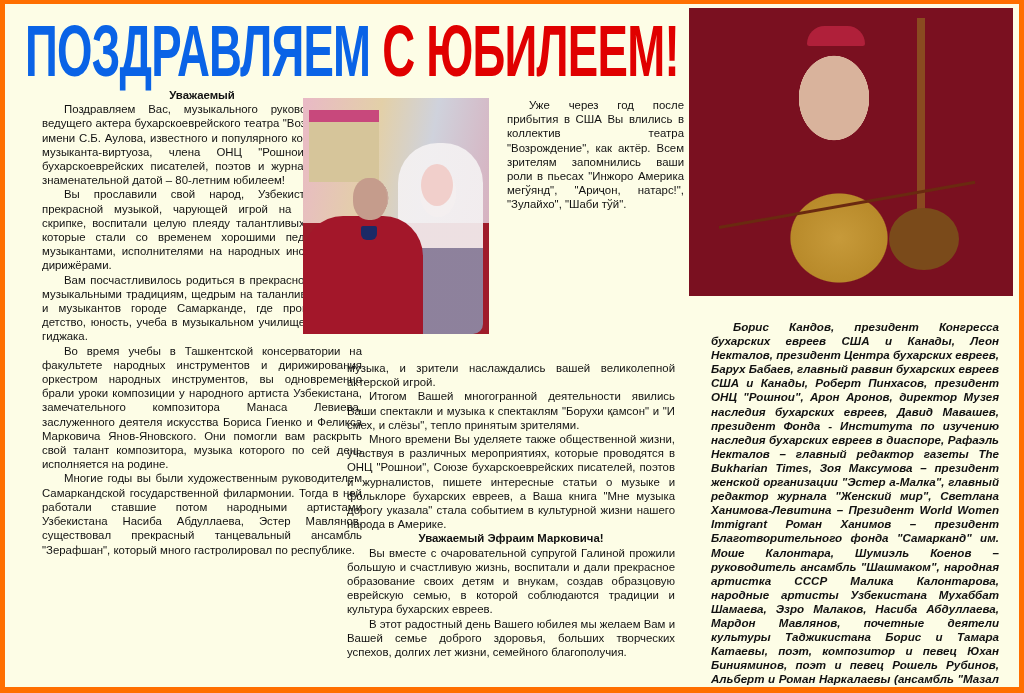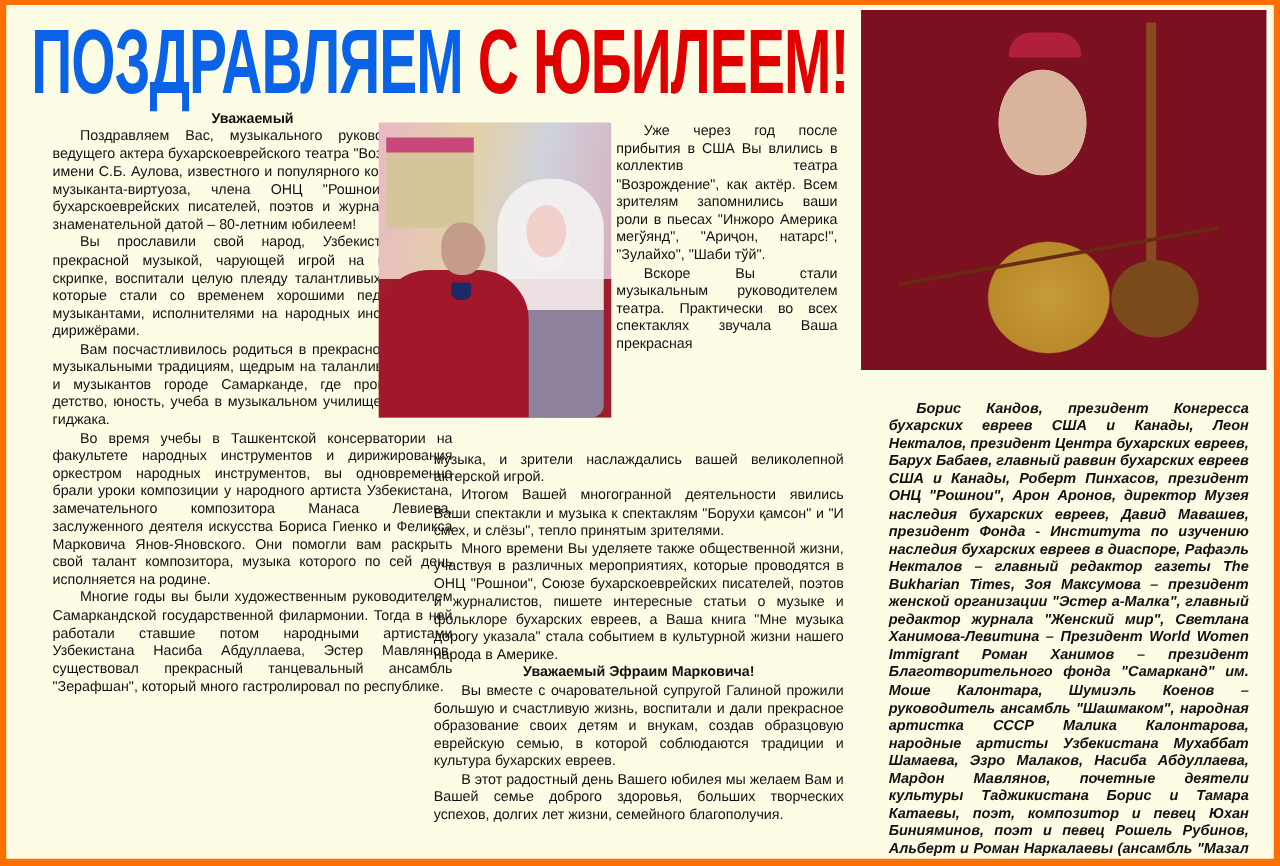--- a/index.html
+++ b/index.html
@@ -30,21 +30,21 @@
   .col-text {
     position: absolute;
     font-size: 11.4px;
     line-height: 14.2px;
     color: #111;
     text-align: justify;
   }
   .col-text p { margin: 0; text-indent: 22px; }
   .col-text .greet { text-align: center; font-weight: bold; text-indent: 0; }
   .col1 { left: 12px; top: 84px; width: 320px; margin-left: 25px; }
-  .col2top { left: 488px; top: 94px; width: 177px; }
+  .col2top { left: 502px; top: 94px; width: 177px; }
   .col2bot { left: 342px; top: 357px; width: 328px; }
 
   .photo1 {
     position: absolute; left: 298px; top: 94px; width: 186px; height: 236px;
     background:
       radial-gradient(ellipse 30px 40px at 135px 95px, #f3d9d6 0%, #f3d9d6 60%, transparent 61%),
       radial-gradient(ellipse 22px 26px at 70px 100px, #c9a79a 0%, #c9a79a 70%, transparent 71%),
       linear-gradient(180deg, transparent 0 125px, #9f1c2a 125px 236px),
       linear-gradient(100deg, #e9b9c6 0%, #e3d0a8 35%, #cfd2dc 60%, #d9a9b8 100%);
     overflow: hidden;
@@ -130,21 +130,20 @@
     <div class="bldg"></div>
     <div class="veil"></div>
     <div class="face2"></div>
     <div class="robe"></div>
     <div class="face1"></div>
     <div class="cup"></div>
   </div>
 
   <div class="col-text col2top">
     <p>Уже через год после прибытия в США Вы влились в коллектив театра "Возрождение", как актёр. Всем зрителям запомнились ваши роли в пьесах "Инжоро Америка мегўянд", "Ариҷон, натарс!", "Зулайхо", "Шаби тўй".</p>
-    <p>Вскоре Вы стали музыкальным руководителем театра. Практически во всех спектаклях звучала Ваша прекрасная</p>
   </div>
 
   <div class="col-text col2bot">
     <p style="text-indent:0">музыка, и зрители наслаждались вашей великолепной актерской игрой.</p>
     <p>Итогом Вашей многогранной деятельности явились Ваши спектакли и музыка к спектаклям "Борухи қамсон" и "И смех, и слёзы", тепло принятым зрителями.</p>
     <p>Много времени Вы уделяете также общественной жизни, участвуя в различных мероприятиях, которые проводятся в ОНЦ "Рошнои", Союзе бухарскоеврейских писателей, поэтов и журналистов, пишете интересные статьи о музыке и фольклоре бухарских евреев, а Ваша книга "Мне музыка дорогу указала" стала событием в культурной жизни нашего народа в Америке.</p>
     <p class="greet">Уважаемый Эфраим Марковича!</p>
     <p>Вы вместе с очаровательной супругой Галиной прожили большую и счастливую жизнь, воспитали и дали прекрасное образование своих детям и внукам, создав образцовую еврейскую семью, в которой соблюдаются традиции и культура бухарских евреев.</p>
     <p>В этот радостный день Вашего юбилея мы желаем Вам и Вашей семье доброго здоровья, больших творческих успехов, долгих лет жизни, семейного благополучия.</p>
   </div>

